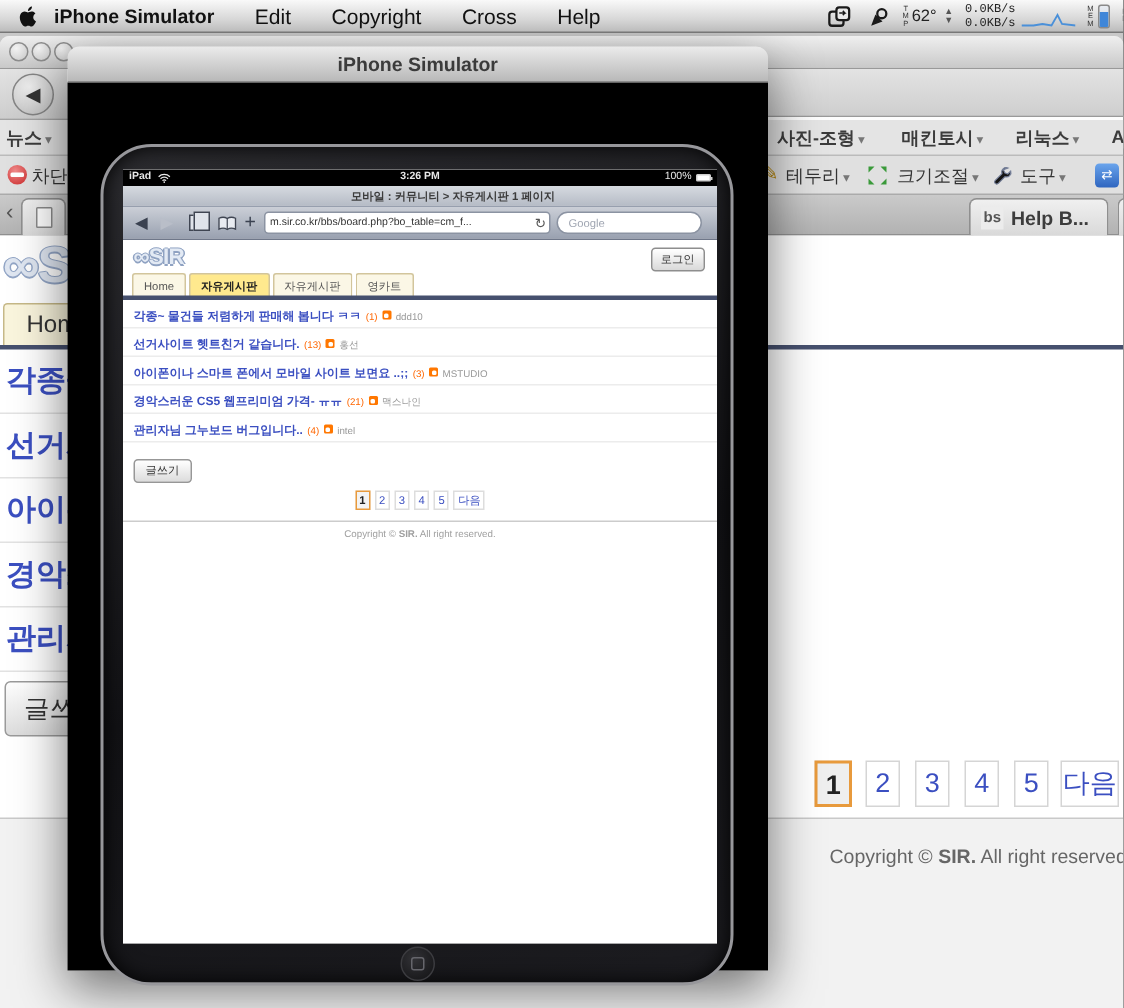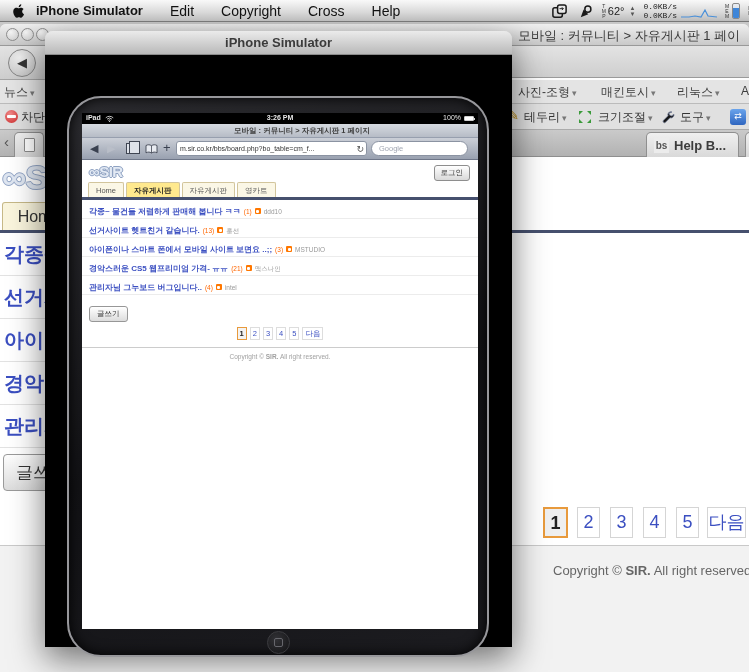--- a/index.html
+++ b/index.html
@@ -37,21 +37,21 @@
   .bg-title { position:absolute; left:518px; top:3px; font-size:13px; color:#3a3a3a; white-space:nowrap; }
   .bg-nav { position:absolute; left:0; top:22px; width:749px; height:34px;
     background:linear-gradient(#e3e3e3,#cdcdcd); border-bottom:1px solid #a4a4a4; }
   .bg-back { position:absolute; left:8px; top:3px; width:28px; height:28px; border-radius:50%;
     border:1px solid #858585; background:radial-gradient(circle at 40% 30%,#efefef,#bdbdbd);
     text-align:center; line-height:26px; font-size:13px; color:#333; }
   .bg-url { position:absolute; left:511px; top:31px; width:238px; height:22px; background:#fdfdfd;
     border:1px solid #9a9a9a; border-right:none; font-size:13px; color:#222; line-height:20px; padding-left:4px; }
   .bg-bookmarks { position:absolute; left:0; top:56px; width:749px; height:24px; background:#e4e4e4;
     border-bottom:1px solid #bbb; }
-  .bm { position:absolute; top:4px; font-size:12px; font-weight:normal; color:#3c3c3c; white-space:nowrap; }
+  .bm { position:absolute; top:4px; font-size:12px; font-weight:bold; color:#3c3c3c; white-space:nowrap; }
   .caret { font-size:9px; color:#777; margin-left:2px; }
   .bg-tools { position:absolute; left:0; top:80px; width:749px; height:26px; background:#e0e0e0;
     border-bottom:1px solid #ababab; }
   .tool-lbl { position:absolute; top:5px; font-size:12px; color:#333; white-space:nowrap; }
   .blockico { position:absolute; left:5px; top:6px; width:13px; height:13px; border-radius:50%;
     background:radial-gradient(circle at 40% 30%,#f08a8a,#cc2a2a); }
   .blockico i { position:absolute; left:2px; right:2px; top:5px; height:3px; background:#fff; border-radius:1px; display:block; }
   .pencil { position:absolute; left:508px; top:4px; font-size:13px; color:#b8860b; }
   .greenico { position:absolute; left:578px; top:6px; width:14px; height:14px; }
   .wrenchico { position:absolute; left:661px; top:6px; width:14px; height:14px; }
@@ -210,21 +210,20 @@
         </span>
       <span class="vlabel">HD</span>
     </div>
   </div>
 
   <div class="bgwin">
     <div class="bg-titlebar">
       <span class="tl" style="left:6px"></span>
       <span class="tl" style="left:21px"></span>
       <span class="tl" style="left:36px"></span>
-      <span class="bg-title">모바일 : 커뮤니티 &gt; 자유게시판 1 페이</span>
     </div>
     <div class="bg-nav">
       <span class="bg-back"><span>◀</span></span>
       <span class="bg-url">=cm_free</span>
     </div>
     <div class="bg-bookmarks">
       <span class="bm" style="left:4px"><span>뉴스</span><span class="caret">▾</span></span>
       <span class="bm" style="left:518px"><span>사진-조형</span><span class="caret">▾</span></span>
       <span class="bm" style="left:601px"><span>매킨토시</span><span class="caret">▾</span></span>
       <span class="bm" style="left:677px"><span>리눅스</span><span class="caret">▾</span></span>

